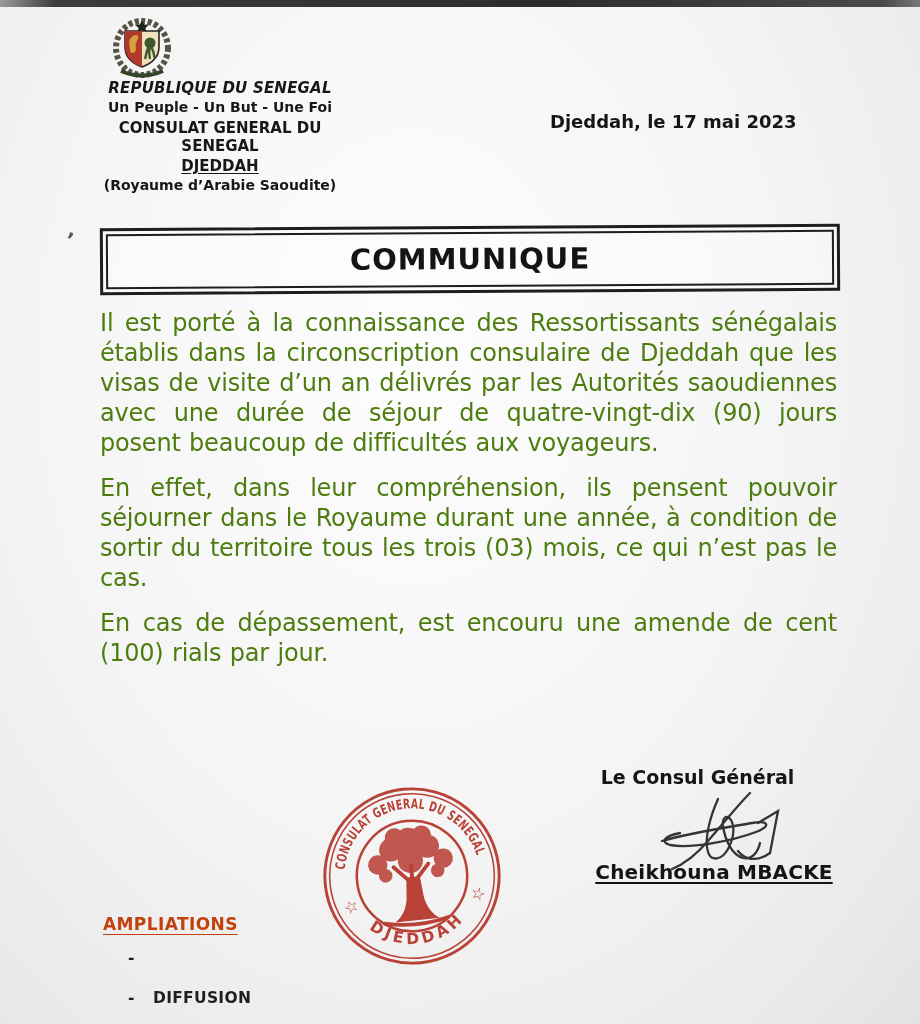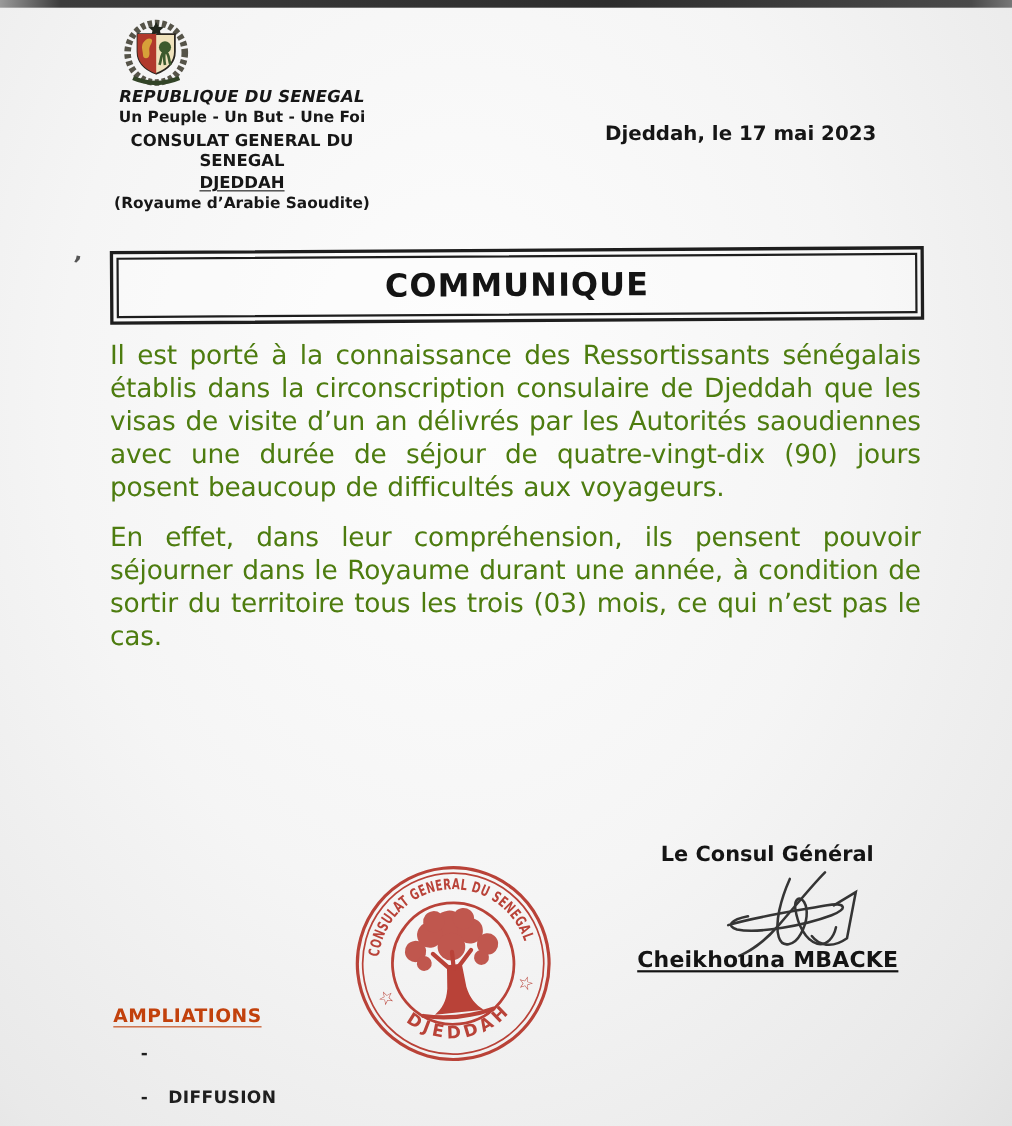--- a/index.html
+++ b/index.html
@@ -31,21 +31,21 @@
   .scan-tick{left:66px;top:228px;font-size:20px;color:#555;transform:rotate(12deg);font-weight:bold;}
 
   
   .bodytext{left:100px;top:308px;width:737px;}
   .bodytext p{margin:0 0 15px 0;font-size:24px;line-height:30px;text-align:justify;
     color:#4d7c0f;letter-spacing:-0.2px;word-spacing:1px;}
 
   
   .consul-title{left:595px;top:766px;width:205px;text-align:center;font-weight:bold;font-size:19px;color:#151515;}
   .sig-svg{left:638px;top:789px;}
-  .consul-name{left:578px;top:860px;width:240px;text-align:center;font-weight:bold;font-size:20px;
+  .consul-name{left:594px;top:860px;width:240px;text-align:center;font-weight:bold;font-size:20px;
     text-decoration:underline;text-underline-offset:3px;color:#141414;letter-spacing:.2px;}
 
   
   .stamp{left:320px;top:784px;width:184px;height:184px;transform:rotate(-6deg);opacity:.93;}
 
   
   .ampliations{left:103px;top:914px;font-weight:bold;font-size:17px;color:#c2410c;
     text-decoration:underline;text-underline-offset:4px;letter-spacing:.4px;}
   .amp-item{font-weight:bold;font-size:15.5px;color:#1f1f1f;letter-spacing:.3px;}
   .amp-dash{position:absolute;left:128px;font-weight:bold;color:#1f1f1f;}
@@ -82,20 +82,21 @@
 
 <div class="abs titlebox-outer">
   <div class="titlebox-inner">
     <span class="title-text">COMMUNIQUE</span>
   </div>
 </div>
 
 <div class="abs bodytext">
   <p>Il est porté à la connaissance des Ressortissants sénégalais établis dans la circonscription consulaire de Djeddah que les visas de visite d’un an délivrés par les Autorités saoudiennes avec une durée de séjour de quatre-vingt-dix (90) jours posent beaucoup de difficultés aux voyageurs.</p>
   <p>En effet, dans leur compréhension, ils pensent pouvoir séjourner dans le Royaume durant une année, à condition de sortir du territoire tous les trois (03) mois, ce qui n’est pas le cas.</p>
+  <p>En cas de dépassement, est encouru une amende de cent (100) rials par jour.</p>
 </div>
 
 <div class="abs consul-title">Le Consul Général</div>
 <svg class="abs sig-svg" width="152" height="82" viewBox="0 0 152 82">
   <g fill="none" stroke="#1b1b1b" stroke-width="2.3" stroke-linecap="round" opacity=".88">
     <path d="M112 4 C100 16 84 36 70 52 C58 66 44 76 34 80"></path>
     <path d="M24 52 C50 44 92 38 114 34 C130 31 134 37 118 43 C94 52 52 60 32 56 C22 53 26 47 42 44"></path>
     <path d="M80 10 C72 28 66 50 70 63 C73 73 84 71 90 60 C96 49 97 38 93 31 C89 25 84 28 85 37 C87 51 94 66 105 69 C114 71 120 63 122 54"></path>
     <path d="M100 62 C106 70 118 74 132 64 L140 22 L120 34"></path>
   </g>

